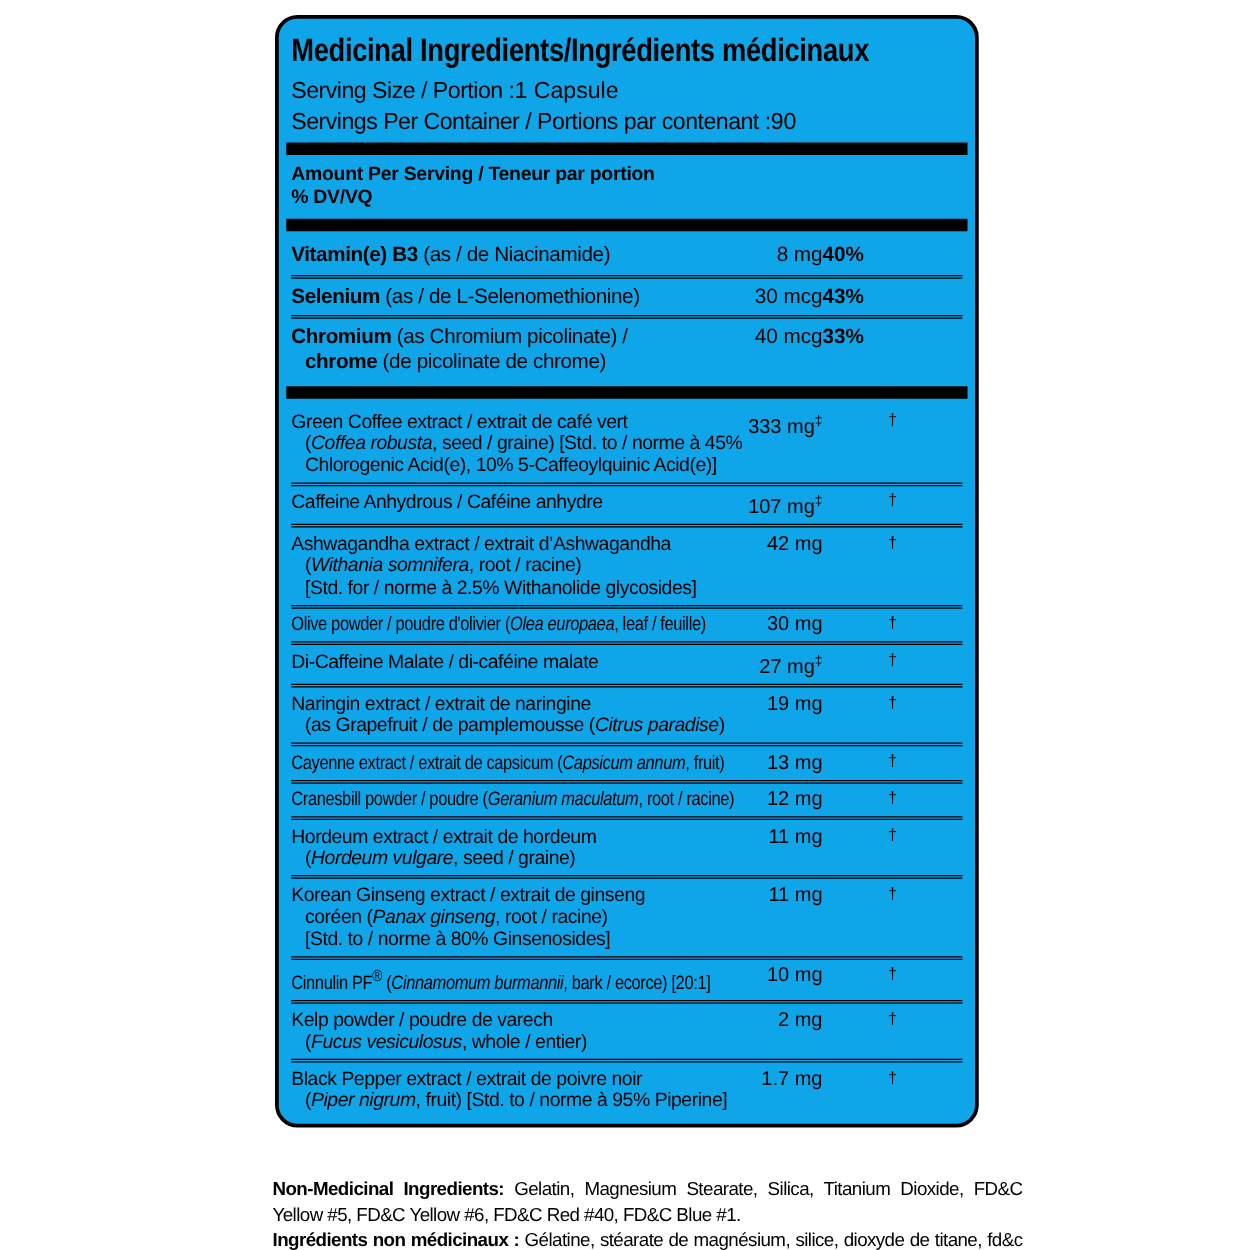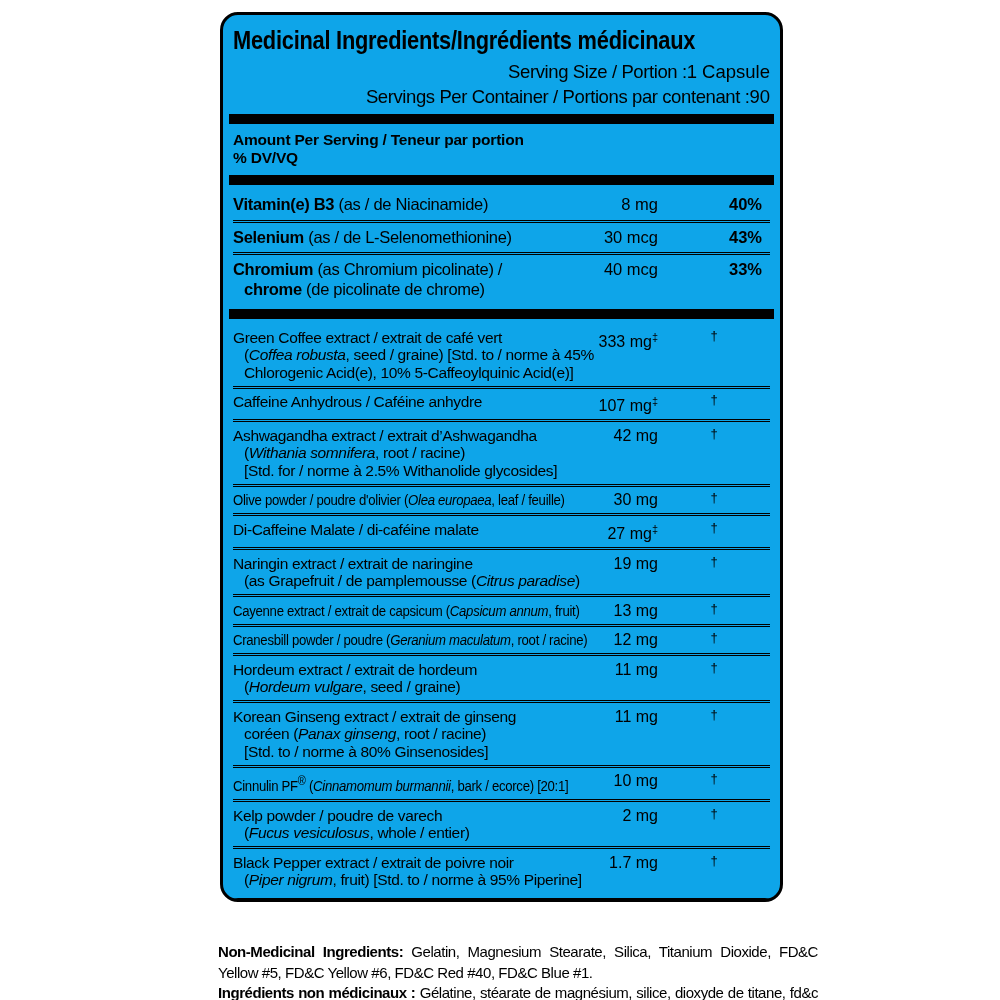--- a/index.html
+++ b/index.html
@@ -1,38 +1,38 @@
 <!DOCTYPE html>
 <html><head>
 <meta charset="utf-8">
 <style>
   html,body{margin:0;padding:0;background:#ffffff;}
   body{width:1000px;height:1000px;position:relative;font-family:"Liberation Sans",sans-serif;color:#000;}
   .panel{position:absolute;left:220px;top:12px;width:563px;height:890px;box-sizing:border-box;
          border:3.5px solid #000;border-radius:18px;padding:4px 10px;overflow:hidden;background:#0ea5e9;}
   .title{font-weight:bold;font-size:26px;letter-spacing:-0.3px;white-space:nowrap;
          transform:scaleX(0.84);transform-origin:left center;margin:6px 0 3px 0;}
-  .srow{display:flex;justify-content:flex-end;align-items:baseline;
+  .srow{display:flex;justify-content:flex-start;align-items:baseline;
         font-size:18.5px;line-height:25px;letter-spacing:-0.4px;white-space:nowrap;}
   .srow .val{letter-spacing:0;}
   .bar{height:10px;background:#000;margin:5px -4px;}
   .chead{display:flex;justify-content:space-between;align-items:baseline;
          font-weight:bold;font-size:15.5px;padding:2px 0 3px 0;letter-spacing:-0.2px;flex-direction:column;}
   .sep{border-top:3px double #000;}
   .row{display:grid;grid-template-columns:1fr 95px 112px;padding:4.5px 0;}
   .row .name{min-width:0;}
   .line{font-size:15.5px;line-height:17.5px;letter-spacing:-0.35px;white-space:nowrap;}
   .ind{padding-left:11px;}
   .cond{transform:scaleX(0.85);transform-origin:left center;}
   .it{font-style:italic;}
   .bd{font-weight:bold;}
   .amt{text-align:right;font-size:16px;line-height:17.5px;padding-left:4px;white-space:nowrap;}
   .amt sup{font-size:11px;}
   .dv{line-height:17.5px;}
-  .dv.pct{text-align:right;padding-right:8px;font-weight:bold;font-size:16.5px;}
+  .dv.pct{padding-right:8px;font-weight:bold;font-size:16.5px;}
   .dv.dag{text-align:center;font-size:13px;position:relative;top:-2px;}
   .nrow{padding:5px 0;}
   .nrow .line{font-size:16.5px;line-height:19.5px;letter-spacing:-0.3px;}
   .nrow .amt{font-size:16.5px;line-height:19.5px;}
   .nrow .dv{line-height:19.5px;}
   .foot{text-align:center;font-size:15px;letter-spacing:-0.3px;padding:5px 0 2px 0;white-space:nowrap;}
   .bottom{position:absolute;left:218px;top:942px;width:600px;font-size:15px;line-height:20.5px;
           letter-spacing:-0.45px;text-align:justify;}
   .bottom p{margin:0;}
   .blabel{font-weight:bold;}

